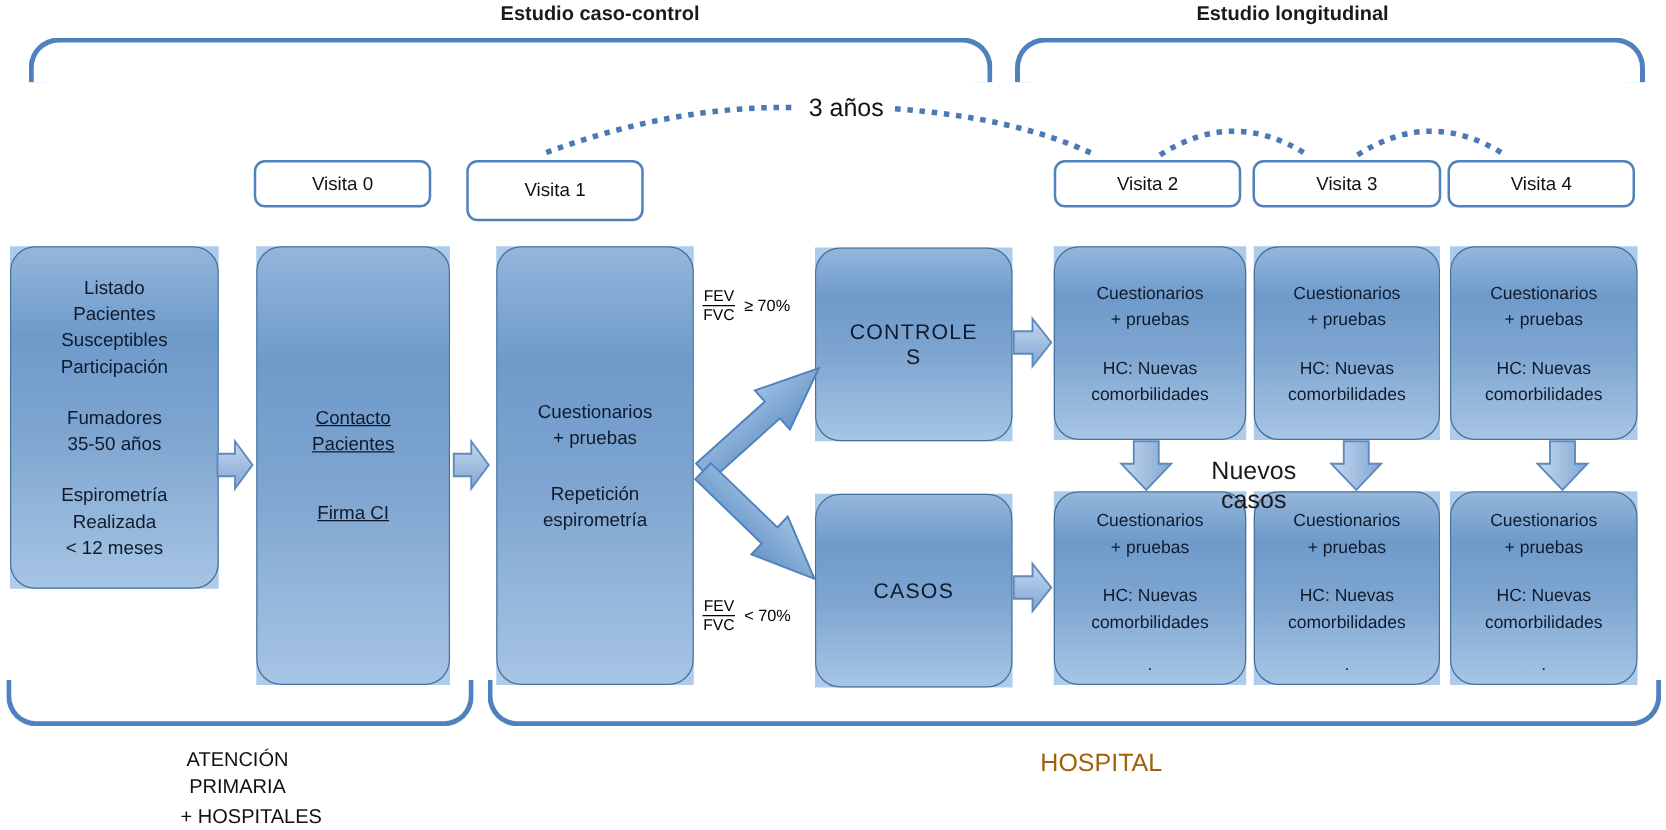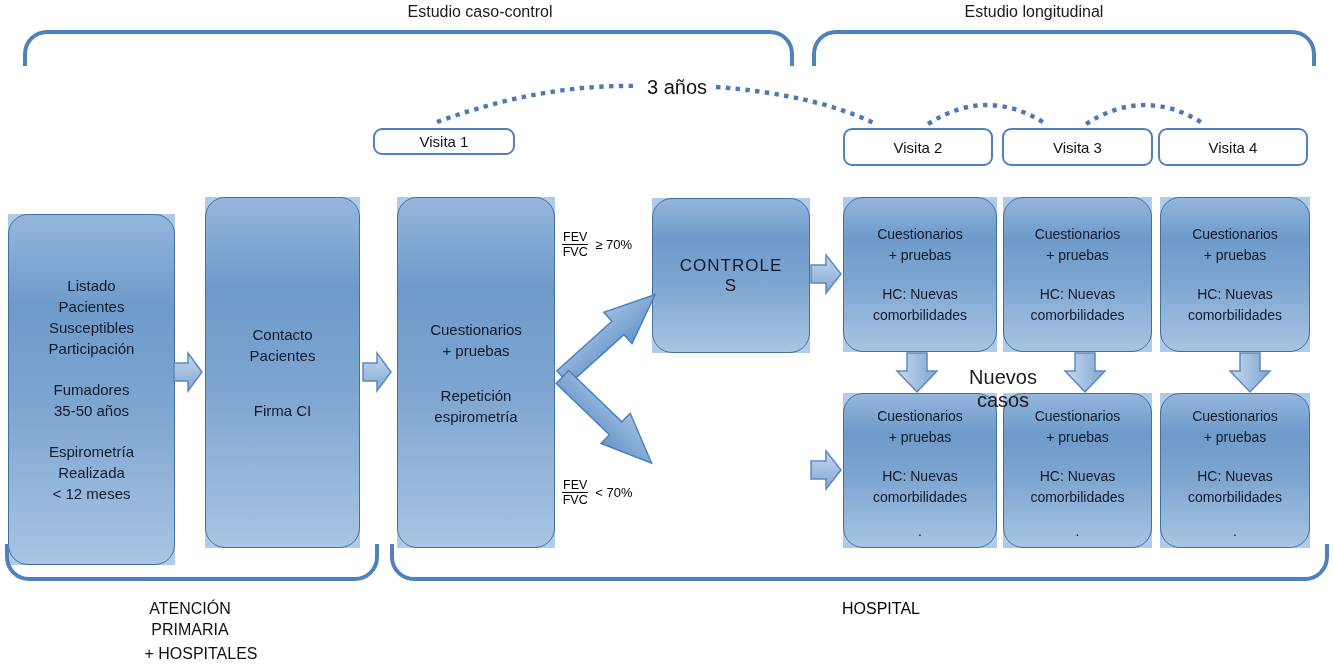--- a/index.html
+++ b/index.html
@@ -1,37 +1,37 @@
 <!DOCTYPE html>
 <html><head>
 <meta charset="utf-8">
 <style>
   html,body{margin:0;padding:0;background:#fff;}
   #canvas{position:relative;width:1333px;height:664px;background:#ffffff;overflow:hidden;
           font-family:"Liberation Sans",sans-serif;color:#0f1b2d;}
   .abs{position:absolute;}
   .ctr{text-align:center;}
-  .title{font-size:16px;color:#1a1a1a;}
+  .title{font-size:16px;color:#1a1a1a;font-weight:bold;}
   
   .bracket-top{border:4px solid #4f81bd;border-bottom:none;border-radius:24px 24px 0 0;}
   .bracket-bottom{border:4px solid #4f81bd;border-top:none;border-radius:0 0 24px 24px;}
   
   .visit{background:#fff;border:2px solid #4f81bd;border-radius:9px;display:flex;
          align-items:center;justify-content:center;font-size:15px;color:#111;}
   
   .node{background:#aecbe9;}
   .node .inner{position:absolute;inset:0;border:1.5px solid #41719c;border-radius:20px;
       background:linear-gradient(180deg,#94b6dc 0%,#6e9aca 26%,#7ea5d0 55%,#a7c5e4 100%);
       display:flex;flex-direction:column;align-items:center;justify-content:center;
       box-sizing:border-box;}
   .p{white-space:pre-line;text-align:center;}
   .big-lab{font-size:17px;letter-spacing:1px;white-space:pre-line;text-align:center;}
   .f15 .p{font-size:15px;line-height:21px;}
   .f14 .p{font-size:14px;line-height:21px;}
-  .gap20{gap:20px;} .gap22{gap:34px;} .gap24{gap:24px;} .gap18{gap:18px;}
+  .gap20{gap:20px;} .gap22{gap:34px;text-decoration:underline;} .gap24{gap:24px;} .gap18{gap:18px;}
   .dotline{font-size:14px;line-height:10px;}
   
   .cond{display:flex;align-items:center;gap:7px;font-size:13px;color:#000;}
   .frac{display:inline-block;text-align:center;line-height:14px;font-size:12.5px;}
   .frac .num{border-bottom:1.5px solid #000;padding:0 1px;text-align:right;}
   .small-lab{font-size:20px;color:#1a1a1a;}
   .legend{font-size:13px;line-height:20px;color:#1a1a1a;}
   svg{display:block;}
 </style>
 </head>
@@ -64,34 +64,37 @@
 
   <svg class="abs" style="left:0;top:0;" width="1333" height="664">
     <path d="M437,122 Q540,84 638,86" fill="none" stroke="#4a7ab5" stroke-width="4.4" stroke-dasharray="4.4 5.4"></path>
     <path d="M716,87 Q812,94 874,123" fill="none" stroke="#4a7ab5" stroke-width="4.4" stroke-dasharray="4.4 5.4"></path>
     <path d="M928,124 Q987,86 1046,124" fill="none" stroke="#4a7ab5" stroke-width="4.4" stroke-dasharray="4.4 5.4"></path>
     <path d="M1086,124 Q1145,86 1204,124" fill="none" stroke="#4a7ab5" stroke-width="4.4" stroke-dasharray="4.4 5.4"></path>
   </svg>
 
   <div class="abs ctr" style="left:642px;top:76px;width:70px;font-size:20px;color:#111;">3 años</div>
 
-  <div class="abs visit" style="left:373px;top:128px;width:142px;height:27px;box-sizing:border-box;">
+  <div class="abs visit" style="left:203px;top:128px;width:142px;height:38px;box-sizing:border-box;">
+      <span>Visita 0</span>
+    </div>
+  <div class="abs visit" style="left:373px;top:128px;width:142px;height:49px;box-sizing:border-box;">
       <span>Visita 1</span>
     </div>
   <div class="abs visit" style="left:843px;top:128px;width:150px;height:38px;box-sizing:border-box;">
       <span>Visita 2</span>
     </div>
   <div class="abs visit" style="left:1002px;top:128px;width:151px;height:38px;box-sizing:border-box;">
       <span>Visita 3</span>
     </div>
   <div class="abs visit" style="left:1158px;top:128px;width:150px;height:38px;box-sizing:border-box;">
       <span>Visita 4</span>
     </div>
 
-  <div class="abs node" style="left:8px;top:197px;width:167px;height:351px;margin-top:17px;">
+  <div class="abs node" style="left:8px;top:197px;width:167px;height:274px;">
     <div class="inner f15 gap20">
       <div class="p">Listado
 Pacientes
 Susceptibles
 Participación</div>
       <div class="p">Fumadores
 35-50 años</div>
       <div class="p">Espirometría
 Realizada
 &lt; 12 meses</div>
@@ -114,20 +117,25 @@
 espirometría</div>
     </div>
   </div>
 
   <div class="abs node" style="left:652px;top:198px;width:158px;height:155px;">
     <div class="inner">
         <div class="big-lab">CONTROLE
 S</div>
       </div>
   </div>
+  <div class="abs node" style="left:652px;top:395px;width:158px;height:155px;">
+    <div class="inner">
+        <div class="big-lab">CASOS</div>
+      </div>
+  </div>
 
   <div class="abs node" style="left:843px;top:197px;width:154px;height:155px;">
     <div class="inner f14 gap18">
       <div class="p">Cuestionarios
 + pruebas</div>
       <div class="p">HC: Nuevas
 comorbilidades</div>
     </div>
   </div>
   <div class="abs node" style="left:1003px;top:197px;width:149px;height:155px;">
@@ -221,16 +229,16 @@
     </span>
     <span>&lt; 70%</span>
   </div>
 
   <div class="abs bracket-bottom" style="left:5px;top:544px;width:366px;height:33px;"></div>
   <div class="abs bracket-bottom" style="left:390px;top:544px;width:931px;height:33px;"></div>
 
   <div class="abs ctr p" style="left:105px;top:598px;width:170px;font-size:16px;line-height:21px;color:#111;">ATENCIÓN
 PRIMARIA</div>
   <div class="abs ctr" style="left:116px;top:645px;width:170px;font-size:16px;color:#111;">+ HOSPITALES</div>
-  <div class="abs ctr" style="left:806px;top:600px;width:150px;font-size:16px;color:#000000;">HOSPITAL</div>
+  <div class="abs ctr" style="left:806px;top:600px;width:150px;font-size:20px;color:#a16207;">HOSPITAL</div>
 
 
 </div>
 
 </body></html>

